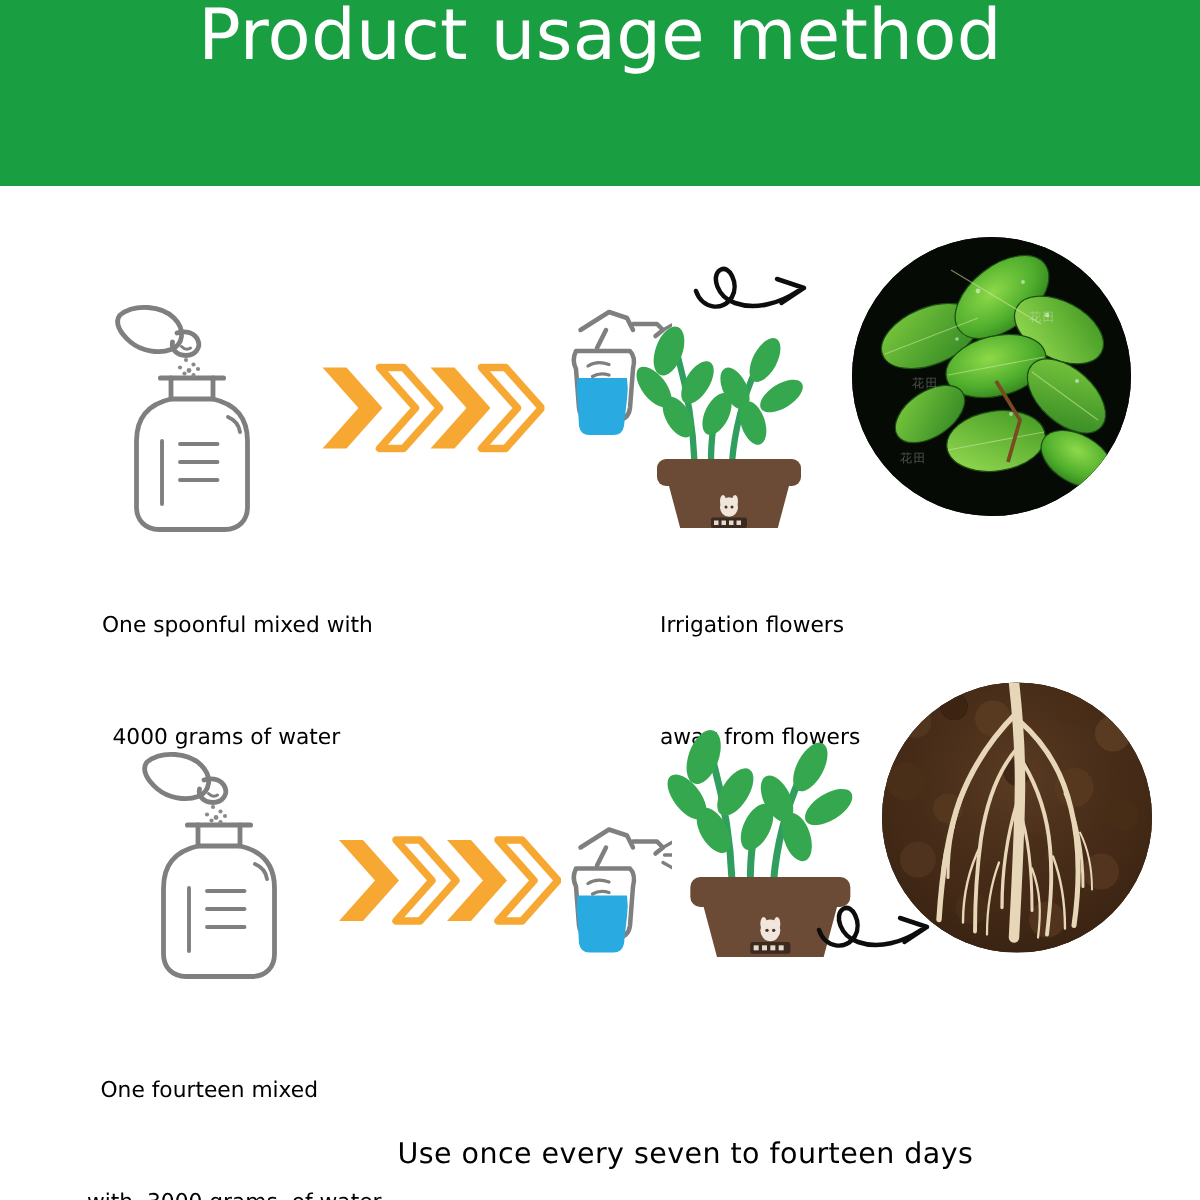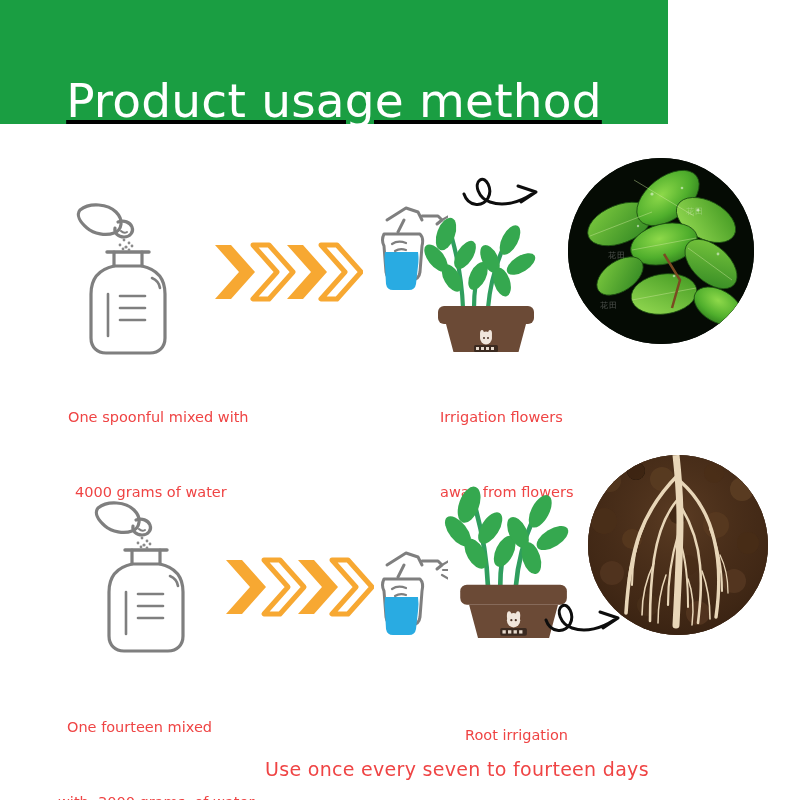--- a/index.html
+++ b/index.html
@@ -5,33 +5,33 @@
   html,body{margin:0;padding:0;}
   body{
     width:800px;height:800px;background:#ffffff;
     font-family:"Liberation Sans",sans-serif;
     overflow:hidden;position:relative;
   }
   .page{position:relative;width:800px;height:800px;background:#fff;}
 
   
   .header{
-    position:absolute;left:0;top:0;width:668px;height:124px;
-    background:#1a9e42;display:flex;align-items:flex-end;justify-content:center;text-decoration:underline;
+    position:absolute;left:0;top:0;width:800px;height:124px;
+    background:#1a9e42;display:flex;align-items:flex-start;justify-content:center;
   }
   .header-title{
     color:#ffffff;font-size:47px;font-weight:400;letter-spacing:.2px;
     font-family:"DejaVu Sans",sans-serif;line-height:1;
   }
 
   .stage{position:absolute;}
 
   
   .caption{
-    position:absolute;color:#ef4444;font-size:14.5px;line-height:25px;
+    position:absolute;color:#000000;font-size:14.5px;line-height:25px;
     font-family:"DejaVu Sans",sans-serif;white-space:pre;
   }
   .cap-r1-left{left:68px;top:355px;}
   .cap-r1-right{left:440px;top:355px;}
   .cap-r2-left{left:58px;top:665px;}
   .cap-r2-right{left:465px;top:673px;}
   .cap-footer{left:265px;top:757px;font-size:19px;letter-spacing:.3px;}
 
   
   .photo-circle{
@@ -399,19 +399,16 @@
     <svg width="100" height="56" viewBox="0 0 100 56">
       <path d="M6 28 C10 40 24 42 30 32 C35 23 28 10 22 14 C16 18 20 32 32 36 C46 41 62 36 74 28" fill="none" stroke="#0d0d0d" stroke-width="3" stroke-linecap="round"></path>
       <path d="M60 20 L78 26 L63 36" fill="none" stroke="#0d0d0d" stroke-width="3" stroke-linecap="round" stroke-linejoin="round"></path>
     </svg>
   </div>
 
   <div class="caption cap-r2-left">
     <div style="padding-left:9px">One fourteen mixed</div>
     <div>with  3000 grams  of water</div>
   </div>
-  <div class="caption cap-r2-right">
-    <div>Root irrigation</div>
-  </div>
 
   <div class="caption cap-footer">Use once every seven to fourteen days</div>
 
 </div>
 
 </body></html>

